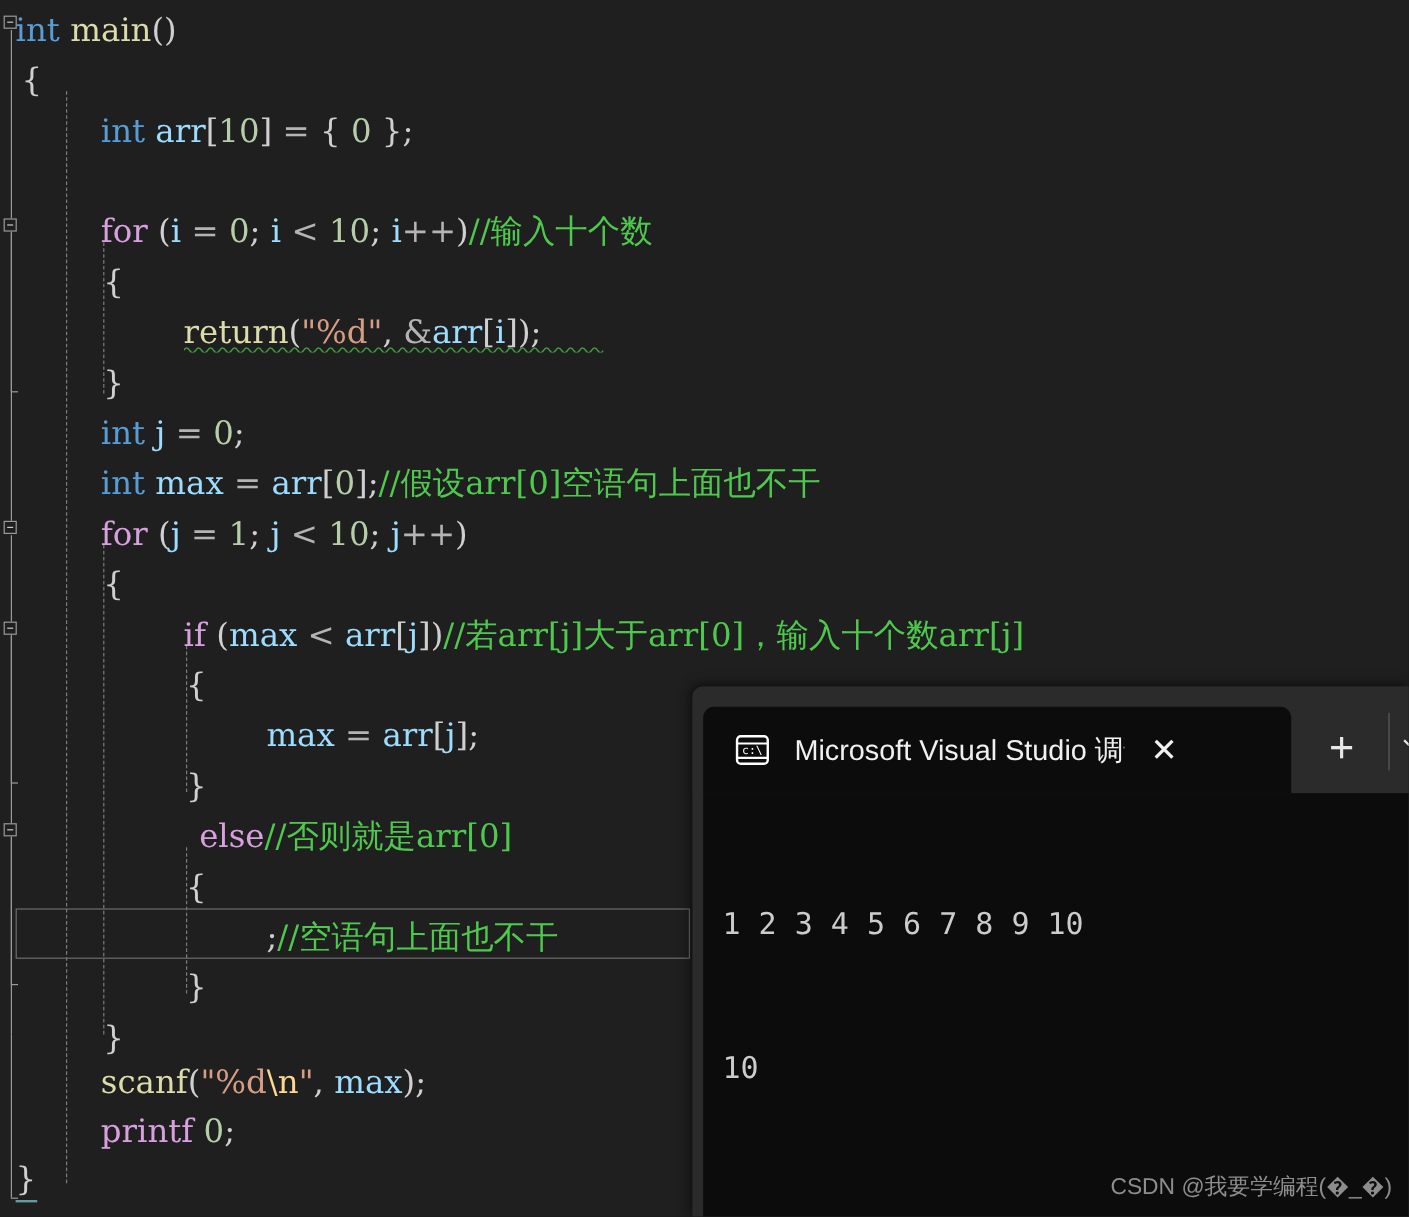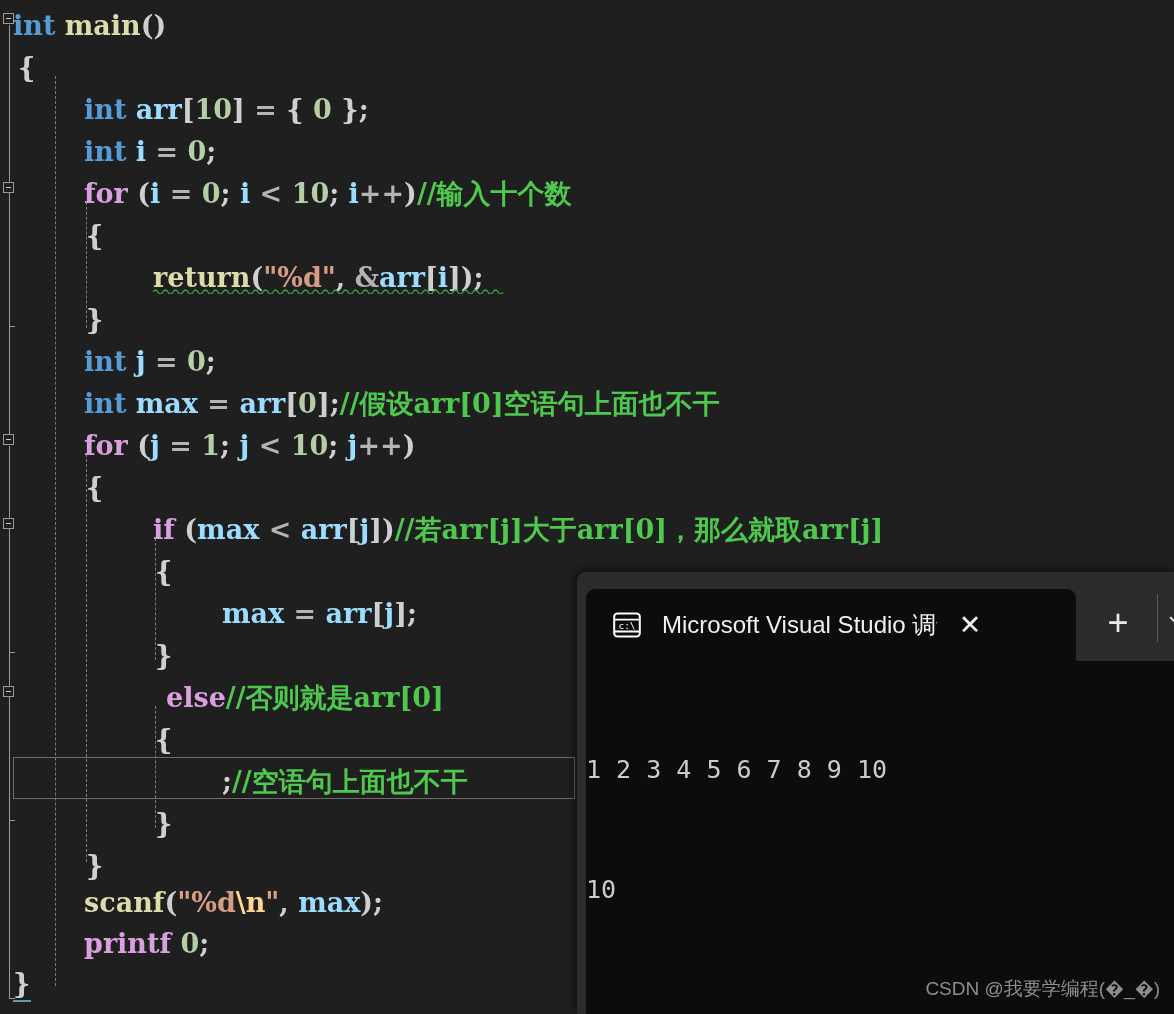--- a/index.html
+++ b/index.html
@@ -69,21 +69,20 @@
   
   #code {
     position: absolute;
     left: 0; top: 0;
     width: 1174px;
     height: 1014px;
     font-family: "DejaVu Serif", serif;
     font-size: 27px;
     line-height: 42px;
     white-space: pre;
-    font-weight: bold;
   }
   .ln {
     position: absolute;
     left: 0;
     height: 42px;
     line-height: 42px;
     white-space: pre;
   }
 
   
@@ -231,21 +230,21 @@
     font-size: 22px;
     font-family: "Liberation Sans", sans-serif;
   }
   #console {
     position: absolute;
     left: 9px;
     top: 89px;
     width: 588px;
     height: 353px;
     background: #0c0c0c;
-    padding: 9px 0 0 0;
+    padding: 9px 0 0 16px;
     box-sizing: border-box;
     font-family: "DejaVu Sans Mono", monospace;
     font-size: 25px;
     line-height: 40px;
     color: #cccccc;
     white-space: pre;
     overflow: hidden;
   }
   .cline { height: 40px; }
   .blank { height: 40px; }
@@ -289,30 +288,29 @@
   <div class="guide" style="left:155px; top:538px; height:122px"></div>
   <div class="guide" style="left:155px; top:706px; height:122px"></div>
 
   <div id="current-line"></div>
 
   <div id="code">
 
     <div class="ln" style="left:13px;  top:5px"><span class="kw">int</span> <span class="fn">main</span><span class="pn">()</span></div>
     <div class="ln" style="left:18px;  top:47px"><span class="pn">{</span></div>
     <div class="ln" style="left:84px;  top:89px"><span class="kw">int</span> <span class="var">arr</span><span class="pn">[</span><span class="num">10</span><span class="pn">]</span> <span class="op">=</span> <span class="pn">{</span> <span class="num">0</span> <span class="pn">};</span></div>
-    <div class="ln" style="left:84px;  top:131px"><span class="kw">int</span> <span class="var">i</span> <span class="op">=</span> <span class="num">0</span><span class="pn">;</span></div>
     <div class="ln" style="left:84px;  top:173px"><span class="kwc">for</span> <span class="pn">(</span><span class="var">i</span> <span class="op">=</span> <span class="num">0</span><span class="pn">;</span> <span class="var">i</span> <span class="op">&lt;</span> <span class="num">10</span><span class="pn">;</span> <span class="var">i</span><span class="op">++</span><span class="pn">)</span><span class="cmt">//<span class="cjk">输入十个数</span></span></div>
     <div class="ln" style="left:86px;  top:215px"><span class="pn">{</span></div>
     <div class="ln" style="left:153px; top:257px"><span class="fn">return</span><span class="pn">(</span><span class="str">"%d"</span><span class="pn">,</span> <span class="op">&amp;</span><span class="var">arr</span><span class="pn">[</span><span class="var">i</span><span class="pn">]);</span></div>
     <div class="ln" style="left:86px;  top:299px"><span class="pn">}</span></div>
     <div class="ln" style="left:84px;  top:341px"><span class="kw">int</span> <span class="var">j</span> <span class="op">=</span> <span class="num">0</span><span class="pn">;</span></div>
     <div class="ln" style="left:84px;  top:383px"><span class="kw">int</span> <span class="var">max</span> <span class="op">=</span> <span class="var">arr</span><span class="pn">[</span><span class="num">0</span><span class="pn">];</span><span class="cmt">//<span class="cjk">假设</span>arr[0]<span class="cjk">空语句上面也不干</span></span></div>
     <div class="ln" style="left:84px;  top:425px"><span class="kwc">for</span> <span class="pn">(</span><span class="var">j</span> <span class="op">=</span> <span class="num">1</span><span class="pn">;</span> <span class="var">j</span> <span class="op">&lt;</span> <span class="num">10</span><span class="pn">;</span> <span class="var">j</span><span class="op">++</span><span class="pn">)</span></div>
     <div class="ln" style="left:86px;  top:467px"><span class="pn">{</span></div>
-    <div class="ln" style="left:153px; top:509px"><span class="kwc">if</span> <span class="pn">(</span><span class="var">max</span> <span class="op">&lt;</span> <span class="var">arr</span><span class="pn">[</span><span class="var">j</span><span class="pn">])</span><span class="cmt">//<span class="cjk">若</span>arr[j]<span class="cjk">大于</span>arr[0]<span class="cjk">，那么就取</span>arr[j]</span></div>
+    <div class="ln" style="left:153px; top:509px"><span class="kwc">if</span> <span class="pn">(</span><span class="var">max</span> <span class="op">&lt;</span> <span class="var">arr</span><span class="pn">[</span><span class="var">j</span><span class="pn">])</span><span class="cmt">//<span class="cjk">若</span>arr[j]<span class="cjk">大于</span>arr[0]<span class="cjk">，输入十个数</span>arr[j]</span></div>
     <div class="ln" style="left:155px; top:551px"><span class="pn">{</span></div>
     <div class="ln" style="left:222px; top:593px"><span class="var">max</span> <span class="op">=</span> <span class="var">arr</span><span class="pn">[</span><span class="var">j</span><span class="pn">];</span></div>
     <div class="ln" style="left:155px; top:635px"><span class="pn">}</span></div>
     <div class="ln" style="left:166px; top:677px"><span class="kwc">else</span><span class="cmt">//<span class="cjk">否则就是</span>arr[0]</span></div>
     <div class="ln" style="left:155px; top:719px"><span class="pn">{</span></div>
     <div class="ln" style="left:222px; top:761px"><span class="pn">;</span><span class="cmt">//<span class="cjk">空语句上面也不干</span></span></div>
     <div class="ln" style="left:155px; top:803px"><span class="pn">}</span></div>
     <div class="ln" style="left:86px;  top:845px"><span class="pn">}</span></div>
     <div class="ln" style="left:84px;  top:882px"><span class="fn">scanf</span><span class="pn">(</span><span class="str">"%d</span><span class="esc">\n</span><span class="str">"</span><span class="pn">,</span> <span class="var">max</span><span class="pn">);</span></div>
     <div class="ln" style="left:84px;  top:923px"><span class="kwc">printf</span> <span class="num">0</span><span class="pn">;</span></div>

